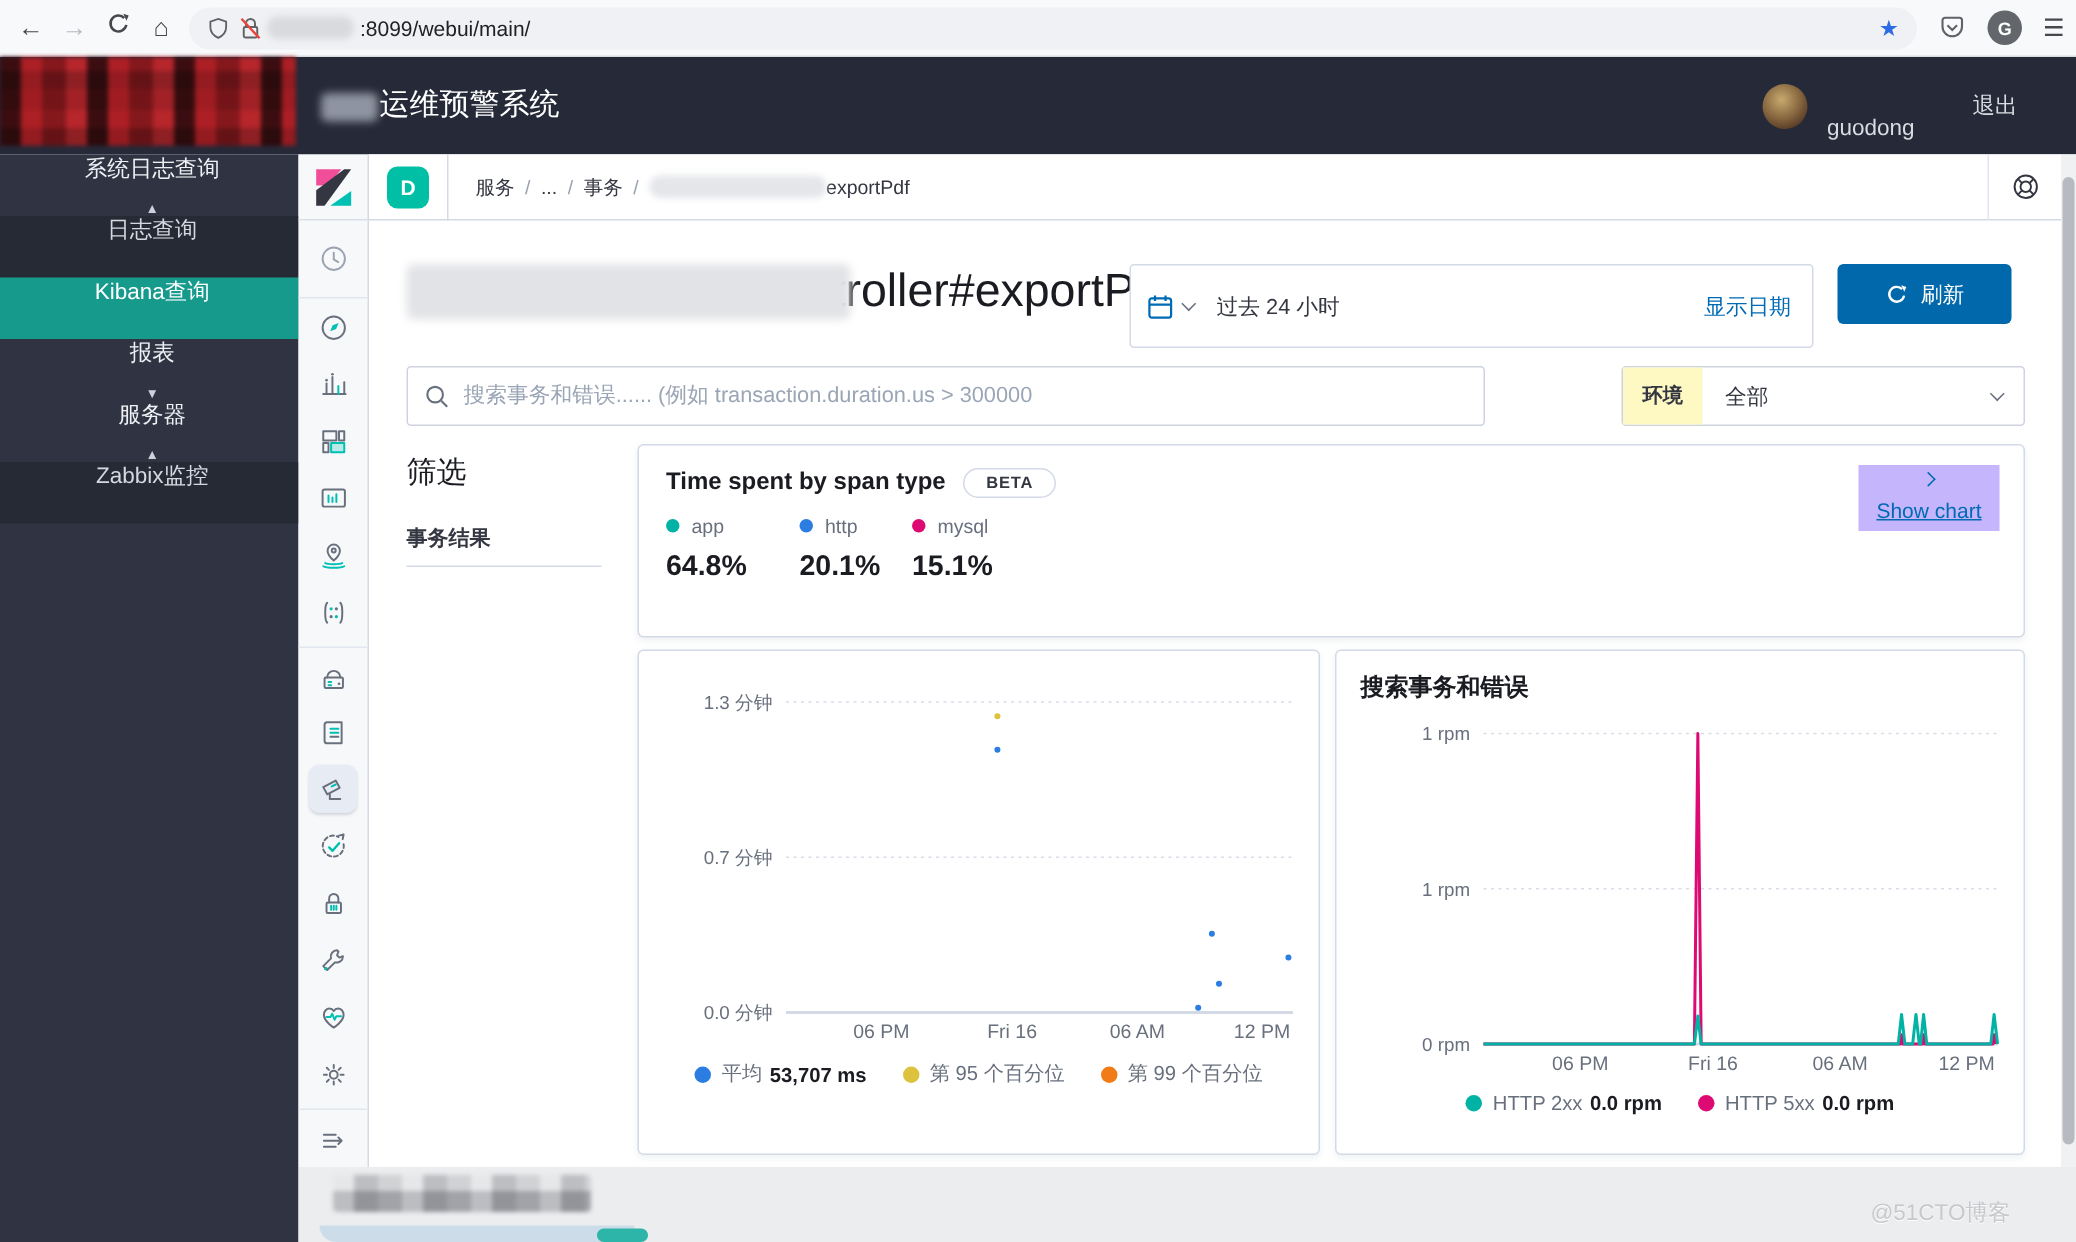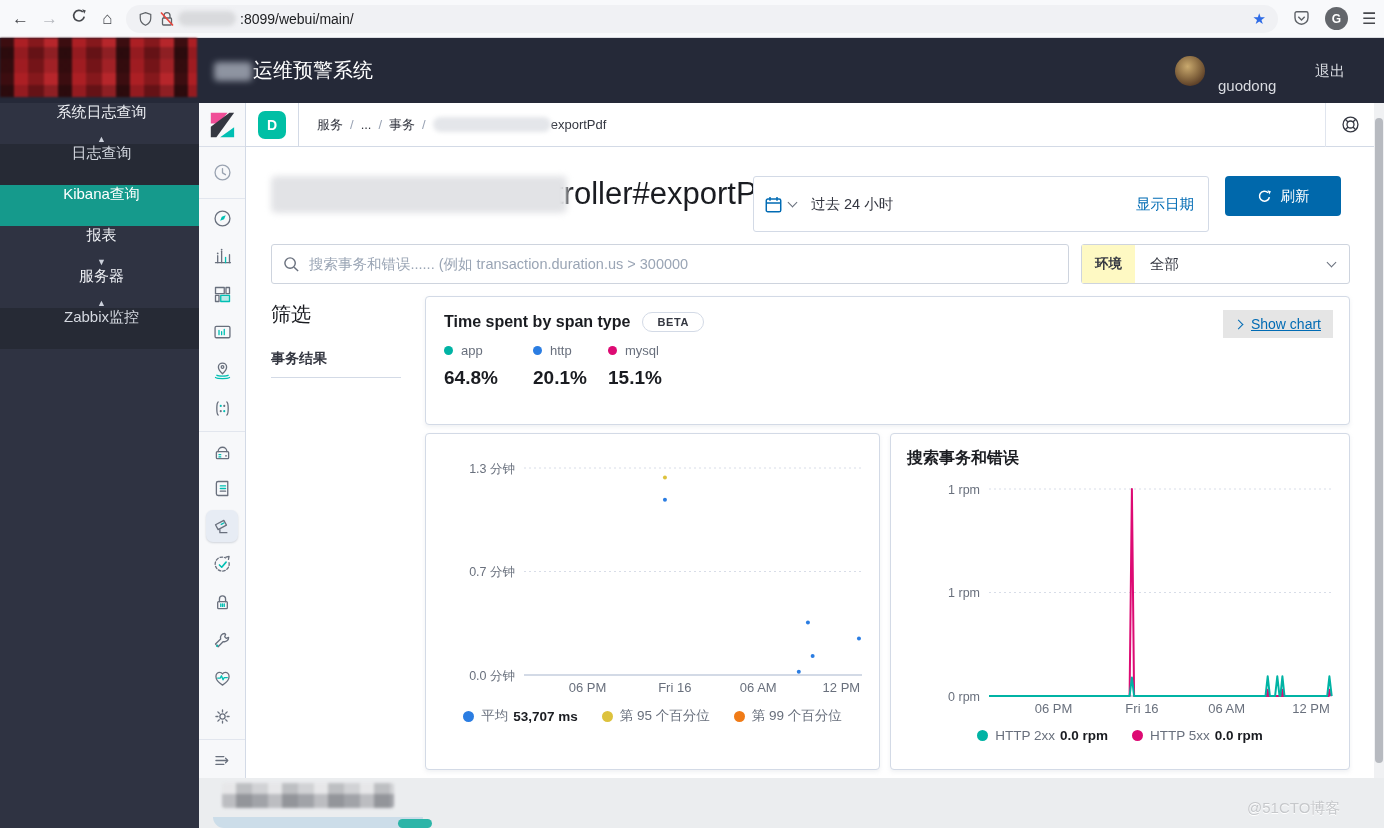--- a/index.html
+++ b/index.html
@@ -68,39 +68,39 @@
   .page-title { position:absolute; left:271px; top:172px; height:44px; display:flex; align-items:center; font-size:31px; font-weight:500; color:#1a1c21; }
   .title-blur { width:296px; height:37px; background:#e2e3e6; border-radius:5px; filter:blur(3px); margin-right:-12px; }
 
   .dp { position:absolute; left:753px; top:176px; width:456px; height:56px; background:#fff; border:1px solid #d3dae6; border-radius:3px; display:flex; align-items:center; }
   .dp-cal { display:flex; align-items:center; gap:7px; padding:0 11px; height:100%; cursor:pointer; }
   .chev { width:7px; height:7px; border-right:1.6px solid #69707d; border-bottom:1.6px solid #69707d; transform:rotate(45deg); margin-top:-3px; }
   .dp-text { font-size:14.5px; color:#343741; margin-left:4px; }
   .dp-show { position:absolute; right:14px; color:#006bb4; font-size:14.5px; cursor:pointer; }
   .refresh-btn { position:absolute; left:1225px; top:176px; width:116px; height:40px; background:#0068ab; border:none; border-radius:4px; color:#fff; font-size:14.5px; display:flex; align-items:center; justify-content:center; gap:9px; cursor:pointer; }
 
-  .search { position:absolute; left:271px; top:244px; width:798px; height:40px; background:#fff; border:1px solid #ced4de; border-radius:3px; display:flex; align-items:center; padding:0 11px; gap:9px; }
+  .search { position:absolute; left:271px; top:244px; width:719px; height:40px; background:#fff; border:1px solid #ced4de; border-radius:3px; display:flex; align-items:center; padding:0 11px; gap:9px; }
   .search input { border:none; outline:none; flex:1; font-size:14.5px; color:#343741; font-family:"Liberation Sans",sans-serif; background:transparent; }
   .search input::placeholder { color:#9aa5b5; }
 
   .env { position:absolute; left:1081px; top:244px; width:269px; height:40px; background:#fff; border:1px solid #ced4de; border-radius:3px; display:flex; align-items:center; cursor:pointer; }
   .env-label { background:#fef9c3; height:100%; display:flex; align-items:center; padding:0 13px; font-size:13.5px; font-weight:bold; color:#343741; }
   .env-value { padding-left:15px; font-size:14.5px; color:#343741; }
   .env .chev { margin:-3px 14px 0 auto; }
 
   .filter-title { position:absolute; left:271px; top:301px; font-size:20px; color:#1a1c21; }
   .filter-section { position:absolute; left:271px; top:350px; font-size:14px; font-weight:bold; color:#343741; }
   .filter-divider { position:absolute; left:271px; top:377px; width:130px; height:1px; background:#d3dae6; }
 
   .panel { background:#fff; border:1px solid #d3dae6; border-radius:4px; box-shadow:0 2px 4px rgba(145,158,171,.14); }
   .span-panel { position:absolute; left:425px; top:296px; width:925px; height:129px; padding:15px 18px; }
   .sp-head { display:flex; align-items:center; gap:12px; }
   .sp-title { font-size:16px; font-weight:bold; color:#1a1c21; }
   .beta { border:1px solid #d3dae6; border-radius:13px; padding:3px 14px; font-size:11px; font-weight:bold; letter-spacing:.6px; color:#343741; }
-  .show-chart { position:absolute; right:16px; top:13px; background:#e5e5e5; padding:6px 12px; display:flex; align-items:center; gap:9px; font-size:14px; color:#006bb4; cursor:pointer; }
+  .show-chart { position:absolute; right:16px; top:13px; background:#c4b5fd; padding:6px 12px; display:flex; align-items:center; gap:9px; font-size:14px; color:#006bb4; cursor:pointer;flex-direction:column; }
   .show-chart .link { text-decoration:underline; }
   .chev-r { width:7px; height:7px; border-right:1.8px solid #006bb4; border-bottom:1.8px solid #006bb4; transform:rotate(-45deg); }
   .sp-legend { display:flex; margin-top:11px; }
   .sp-col.c1 { width:89px; } .sp-col.c2 { width:75px; }
   .sp-dotrow { display:flex; align-items:center; gap:8px; font-size:13px; color:#69707d; }
   .dot { width:9px; height:9px; border-radius:50%; display:inline-block; }
   .sp-val { font-size:19px; font-weight:bold; color:#1a1c21; margin-top:9px; }
 
   .chart-card { position:absolute; top:433px; height:337px; padding-top:14px; }
   .cc-left { left:425px; width:455px; }

